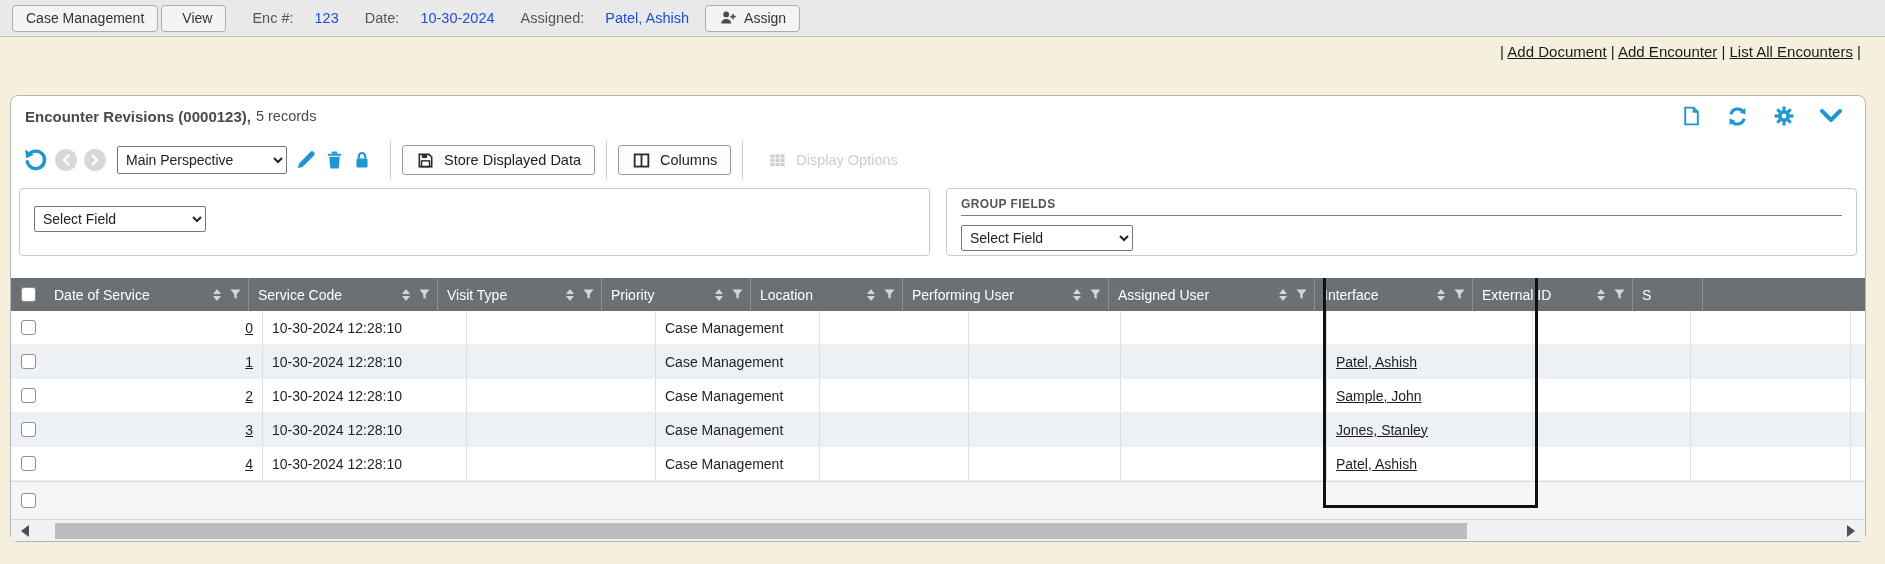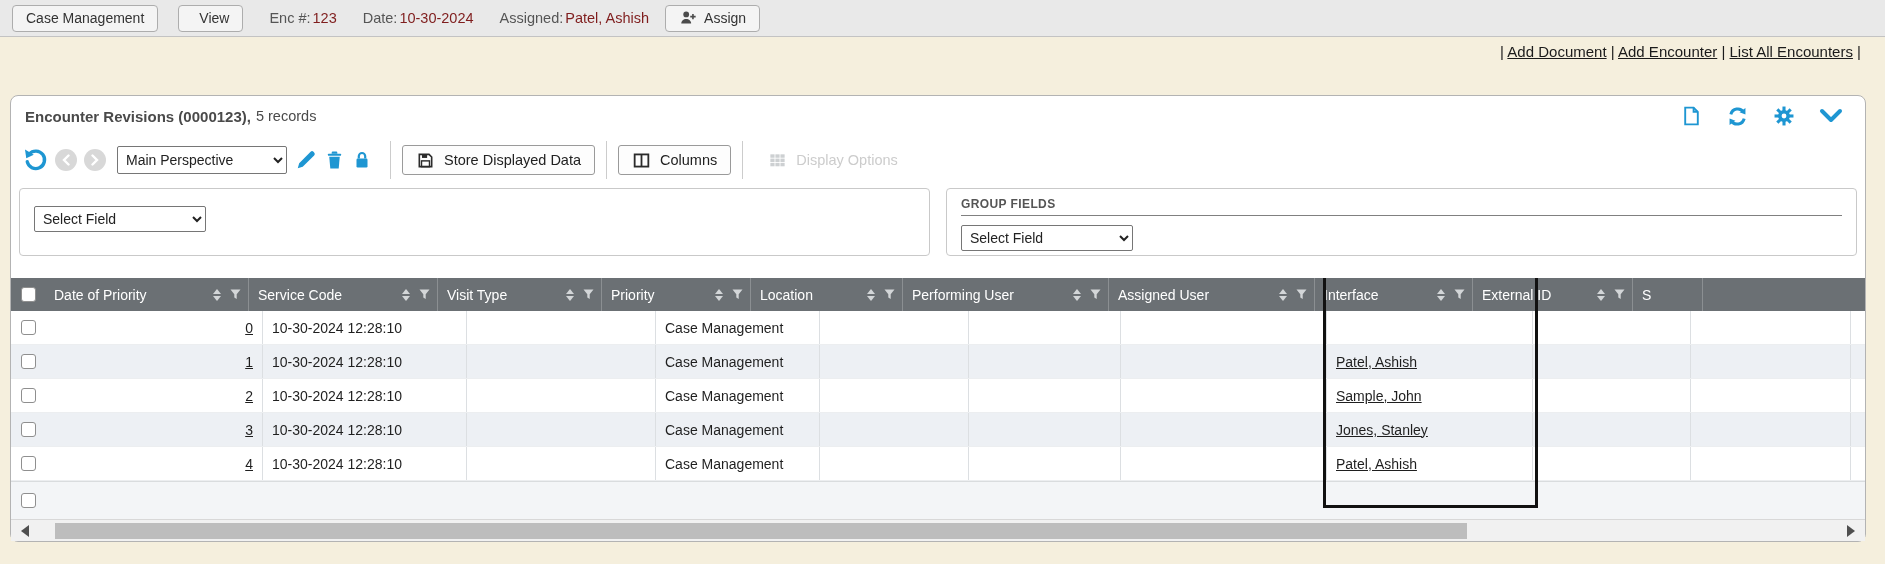--- a/index.html
+++ b/index.html
@@ -9,23 +9,23 @@
   *{box-sizing:border-box}
   html,body{margin:0;padding:0}
   body{width:1885px;height:564px;position:relative;overflow:hidden;
        font-family:"Liberation Sans",sans-serif;background:var(--cream);}
 
   
   .top-bar{position:absolute;top:0;left:0;right:0;height:37px;background:#e9e9e9;
            border-bottom:1px solid #c3c3c3;display:flex;align-items:center;padding-left:12px;}
   .tb-btn{background:#f4f4f4;border:1px solid #adadad;border-radius:4px;height:27px;
           padding:0 13px;font-size:14px;color:#333;display:flex;align-items:center;gap:7px;cursor:pointer;}
-  .tb-btn + .tb-btn{margin-left:20px;padding-left:20px;}
+  .tb-btn + .tb-btn{margin-left:3px;padding-left:20px;}
   .tb-label{color:#555;font-size:14.5px;margin-left:26px;}
-  .tb-value{color:#7f1d1d;font-size:14.5px;margin-left:2px;}
+  .tb-value{color:#1d4ed8;font-size:14.5px;margin-left:21px;}
   .assign-btn{margin-left:16px;}
 
   
   .links-row{position:absolute;top:43px;right:24px;font-size:15px;color:#1b1b1b;white-space:nowrap;}
   .links-row a{color:#1b1b1b;text-decoration:underline;cursor:pointer;}
 
   
   .panel{position:absolute;left:10px;top:95px;width:1856px;height:447px;background:#fff;
          border:1px solid #b3b3b3;border-radius:8px;}
   .panel-header{height:40px;display:flex;align-items:center;padding:0 14px;}
@@ -252,21 +252,21 @@
       </select>
     </div>
   </div>
 
   <div class="table-wrap">
     <div class="t-header">
         <div class="cb-cell">
           <input type="checkbox" class="cbx" style="">
         </div>
         <div class="th" style="width: 204px;">
-          <span class="th-label">Date of Priority</span>
+          <span class="th-label">Date of Service</span>
           <span class="sort">
             <span class="tri up"></span>
             <span class="tri down"></span>
           </span>
           <span class="funnel">
             <svg width="11" height="11" viewBox="0 0 11 11">
               <path d="M0.5 0.5h10L6.7 5.3V10L4.3 8.4V5.3z"></path>
             </svg>
           </span>
         </div>

